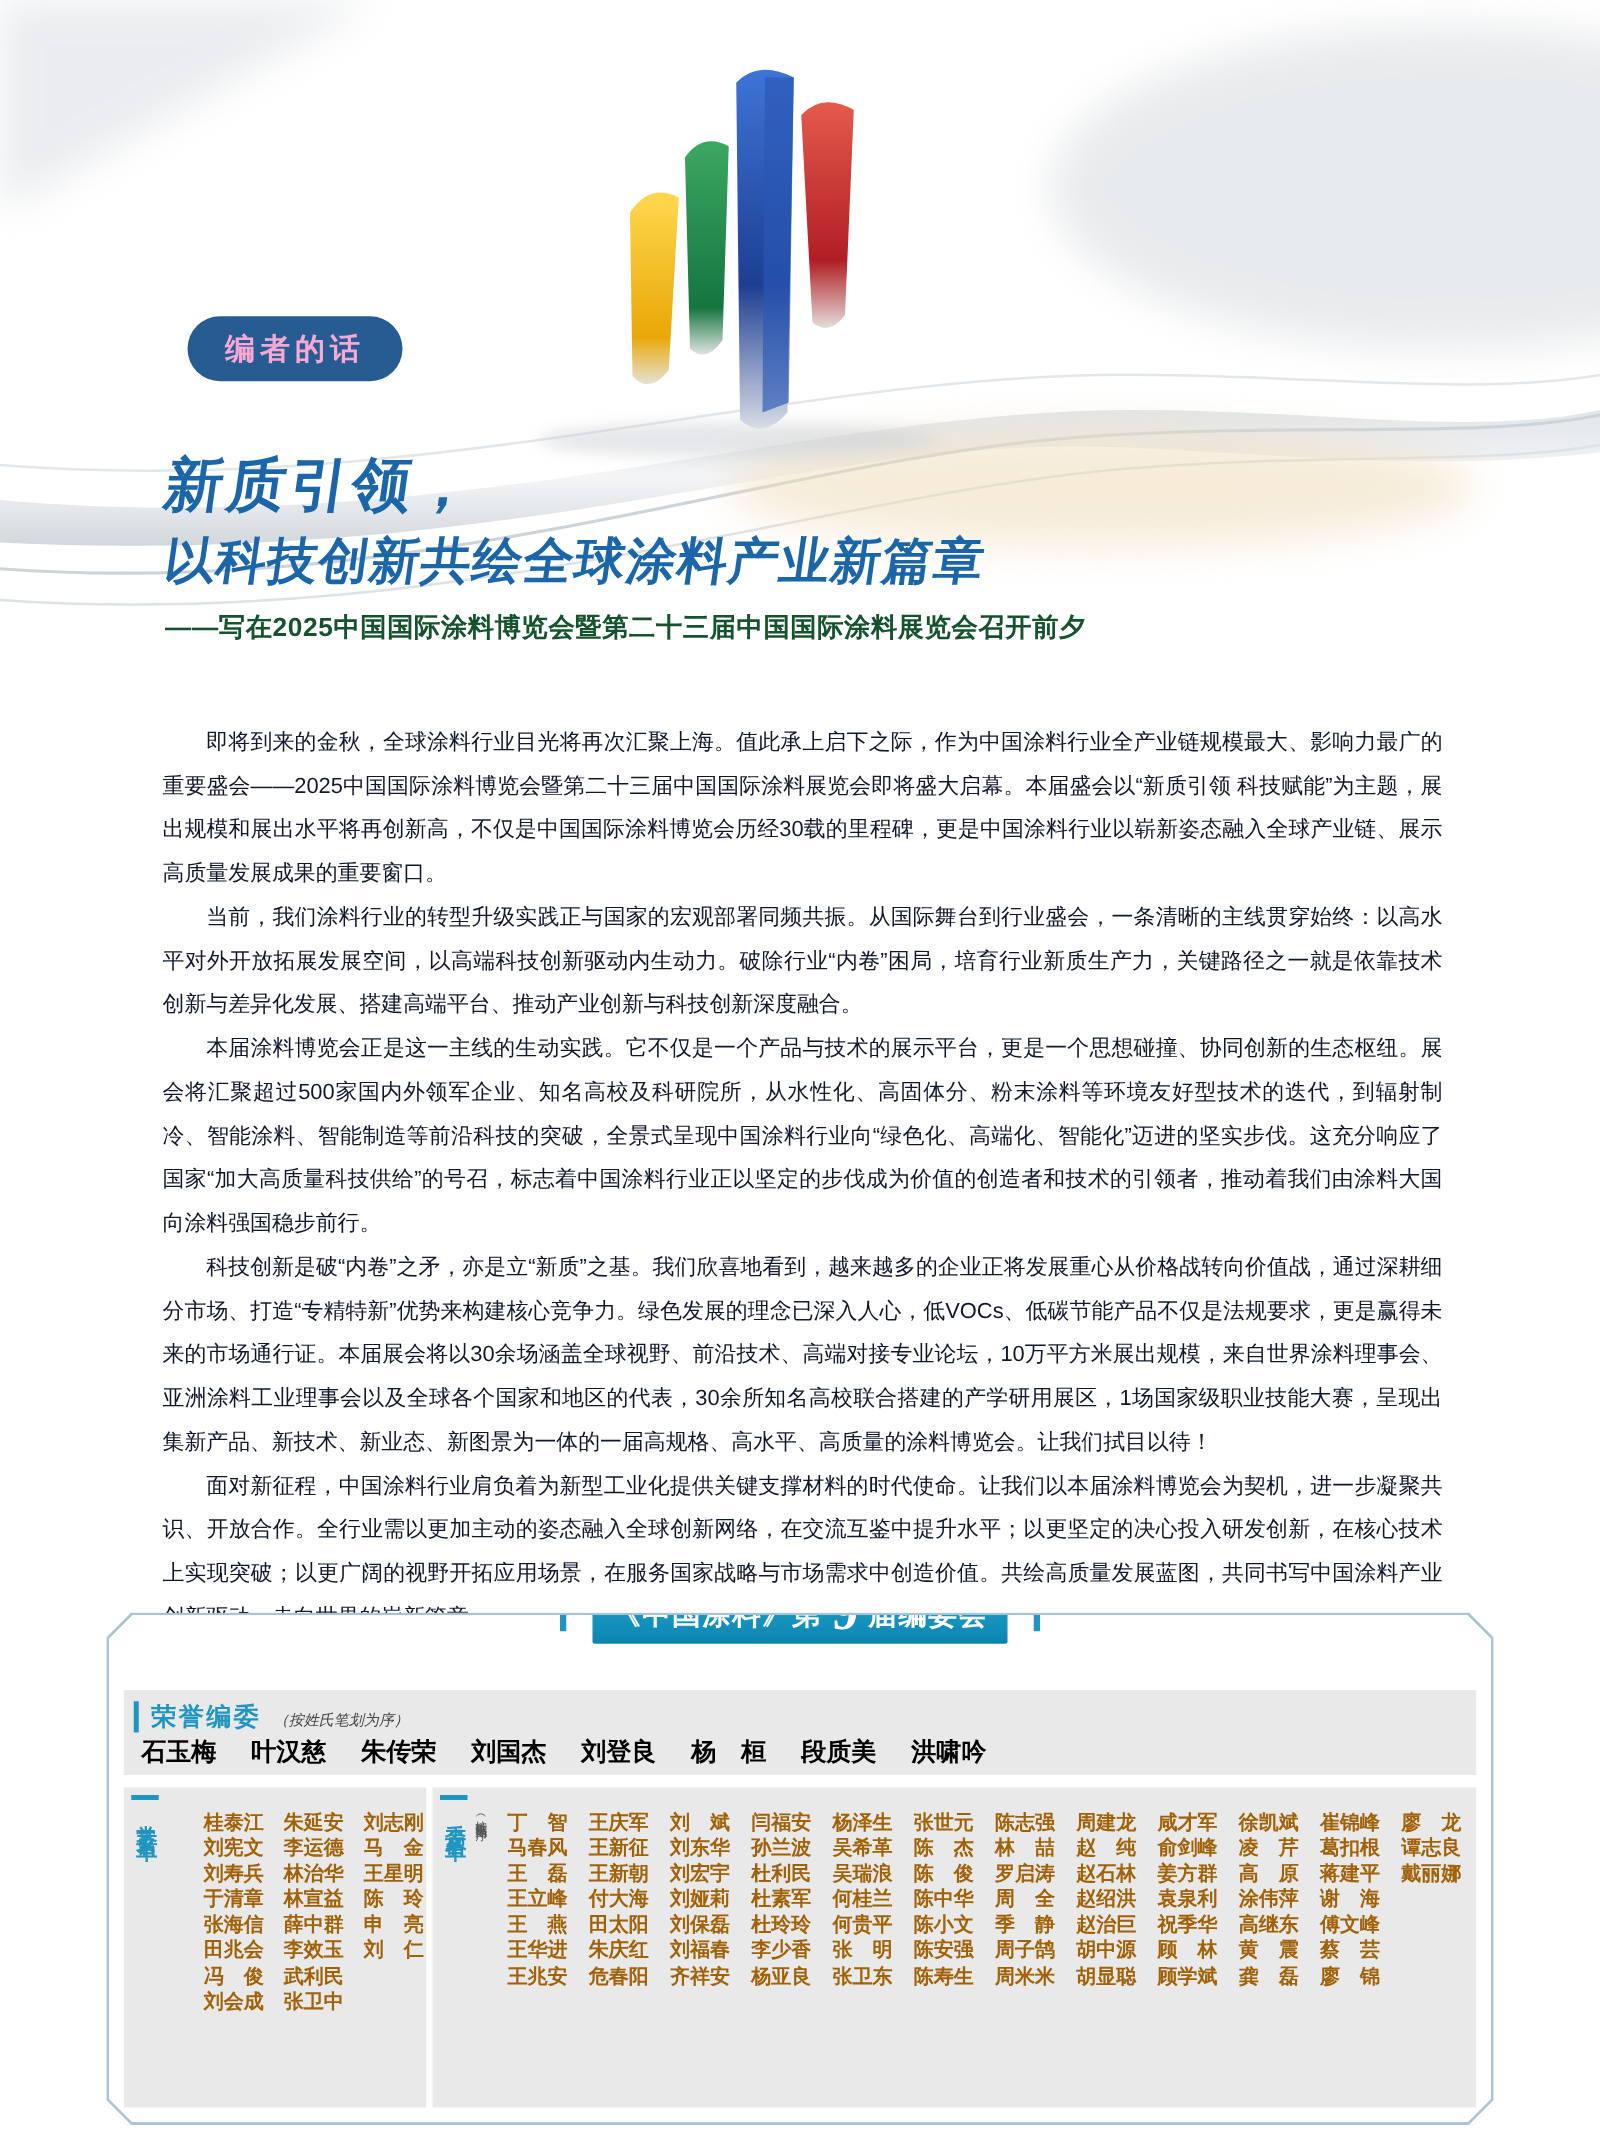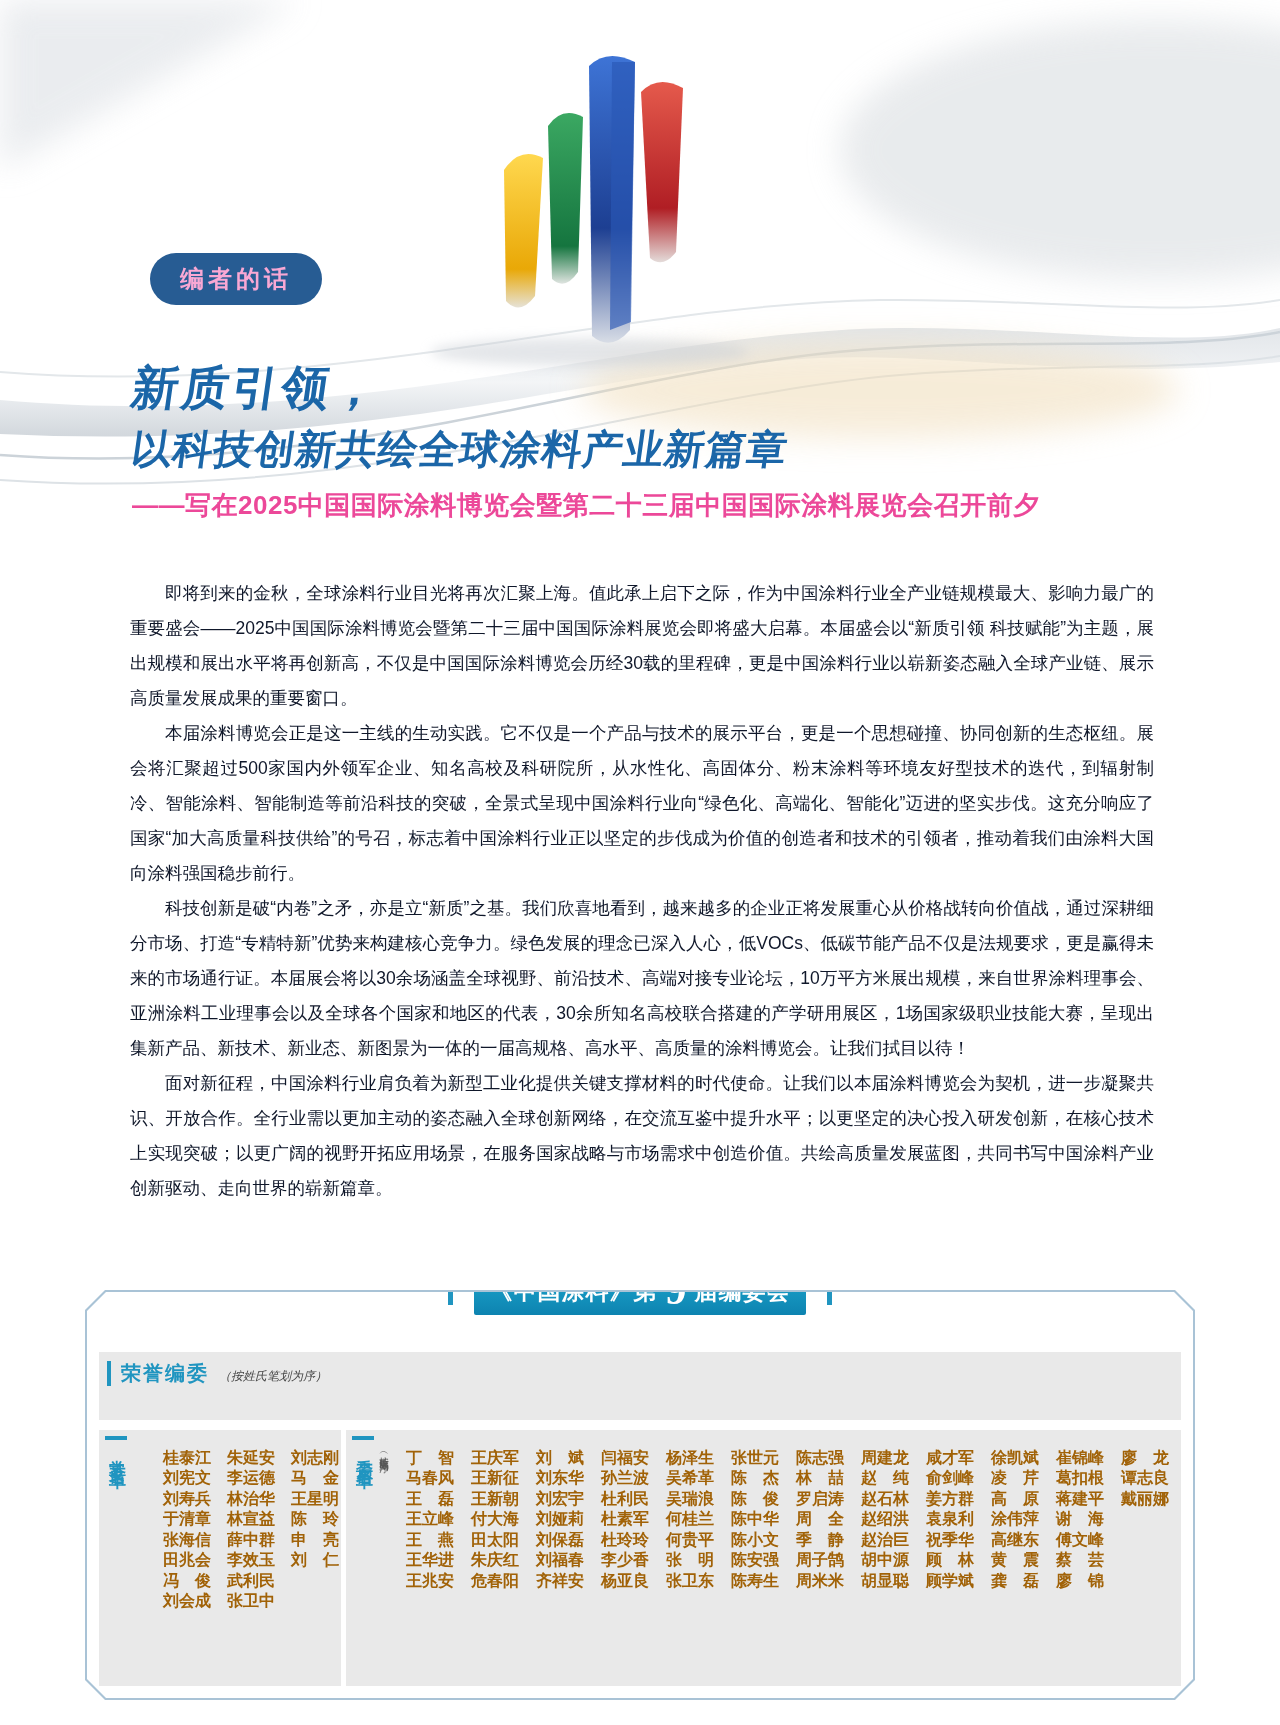--- a/index.html
+++ b/index.html
@@ -8,21 +8,21 @@
   .hero-svg{position:absolute;left:0;top:0;z-index:0;}
   
   .badge{position:absolute;left:150px;top:253px;z-index:3;background:#275c93;color:#f9a8d4;
          border-radius:30px;padding:10px 30px;font-size:24px;font-weight:700;letter-spacing:4px;}
   
   .title-block{position:absolute;left:132px;top:362px;z-index:3;}
   .title-l1{font-size:47px;font-weight:800;color:#1b66a8;transform:skewX(-8deg);transform-origin:left;
             letter-spacing:3px;line-height:1.1;}
   .title-l2{font-size:40px;font-weight:800;color:#1b66a8;transform:skewX(-8deg);transform-origin:left;
             letter-spacing:1px;line-height:1.15;margin-top:12px;}
-  .subtitle{font-size:26px;font-weight:700;color:#ec4899;margin-top:16px;letter-spacing:.5px;}
+  .subtitle{font-size:21px;font-weight:700;color:#14532d;margin-top:16px;letter-spacing:.5px;}
   
   .body-text{position:absolute;left:130px;top:576px;width:1024px;z-index:2;}
   .body-text p{margin:0;text-indent:2em;font-size:17.5px;line-height:35px;text-align:justify;color:#0f172a;}
   
   .committee-box{position:absolute;left:85px;top:1290px;width:1110px;height:410px;z-index:2;
                  background:#a9c3d6;clip-path:polygon(20px 0,calc(100% - 20px) 0,100% 20px,100% calc(100% - 20px),calc(100% - 20px) 100%,20px 100%,0 calc(100% - 20px),0 20px);}
   .committee-inner{position:absolute;left:2px;top:2px;right:2px;bottom:2px;background:#fff;
                  clip-path:polygon(19px 0,calc(100% - 19px) 0,100% 19px,100% calc(100% - 19px),calc(100% - 19px) 100%,19px 100%,0 calc(100% - 19px),0 19px);}
   .banner{position:absolute;left:50%;top:-24px;transform:translateX(-50%);z-index:4;width:332px;height:47px;
           background:linear-gradient(180deg,#1fa9d0,#0d83b0);color:#fff;display:flex;align-items:center;
@@ -116,20 +116,21 @@
   <div class="badge">编者的话</div>
 
   <div class="title-block">
     <div class="title-l1">新质引领，</div>
     <div class="title-l2">以科技创新共绘全球涂料产业新篇章</div>
     <div class="subtitle">——写在2025中国国际涂料博览会暨第二十三届中国国际涂料展览会召开前夕</div>
   </div>
 
   <div class="body-text">
       <p>即将到来的金秋，全球涂料行业目光将再次汇聚上海。值此承上启下之际，作为中国涂料行业全产业链规模最大、影响力最广的重要盛会——2025中国国际涂料博览会暨第二十三届中国国际涂料展览会即将盛大启幕。本届盛会以“新质引领 科技赋能”为主题，展出规模和展出水平将再创新高，不仅是中国国际涂料博览会历经30载的里程碑，更是中国涂料行业以崭新姿态融入全球产业链、展示高质量发展成果的重要窗口。</p>
+      <p>当前，我们涂料行业的转型升级实践正与国家的宏观部署同频共振。从国际舞台到行业盛会，一条清晰的主线贯穿始终：以高水平对外开放拓展发展空间，以高端科技创新驱动内生动力。破除行业“内卷”困局，培育行业新质生产力，关键路径之一就是依靠技术创新与差异化发展、搭建高端平台、推动产业创新与科技创新深度融合。</p>
       <p>本届涂料博览会正是这一主线的生动实践。它不仅是一个产品与技术的展示平台，更是一个思想碰撞、协同创新的生态枢纽。展会将汇聚超过500家国内外领军企业、知名高校及科研院所，从水性化、高固体分、粉末涂料等环境友好型技术的迭代，到辐射制冷、智能涂料、智能制造等前沿科技的突破，全景式呈现中国涂料行业向“绿色化、高端化、智能化”迈进的坚实步伐。这充分响应了国家“加大高质量科技供给”的号召，标志着中国涂料行业正以坚定的步伐成为价值的创造者和技术的引领者，推动着我们由涂料大国向涂料强国稳步前行。</p>
       <p>科技创新是破“内卷”之矛，亦是立“新质”之基。我们欣喜地看到，越来越多的企业正将发展重心从价格战转向价值战，通过深耕细分市场、打造“专精特新”优势来构建核心竞争力。绿色发展的理念已深入人心，低VOCs、低碳节能产品不仅是法规要求，更是赢得未来的市场通行证。本届展会将以30余场涵盖全球视野、前沿技术、高端对接专业论坛，10万平方米展出规模，来自世界涂料理事会、亚洲涂料工业理事会以及全球各个国家和地区的代表，30余所知名高校联合搭建的产学研用展区，1场国家级职业技能大赛，呈现出集新产品、新技术、新业态、新图景为一体的一届高规格、高水平、高质量的涂料博览会。让我们拭目以待！</p>
       <p>面对新征程，中国涂料行业肩负着为新型工业化提供关键支撑材料的时代使命。让我们以本届涂料博览会为契机，进一步凝聚共识、开放合作。全行业需以更加主动的姿态融入全球创新网络，在交流互鉴中提升水平；以更坚定的决心投入研发创新，在核心技术上实现突破；以更广阔的视野开拓应用场景，在服务国家战略与市场需求中创造价值。共绘高质量发展蓝图，共同书写中国涂料产业创新驱动、走向世界的崭新篇章。</p>
     </div>
 
   <div class="committee-box">
     <div class="committee-inner">
 
       <div class="side-bar l"></div>
       <div class="side-bar r"></div>
@@ -138,20 +139,30 @@
         <span class="b-num">9</span>
         <span class="b-txt">届编委会</span>
       </div>
 
       <div class="panel panel-honorary">
         <div class="accent"></div>
         <div class="hon-head">
           <span class="hon-label">荣誉编委</span>
           <span class="hon-note">（按姓氏笔划为序）</span>
         </div>
+        <div class="hon-names">
+            <span>石玉梅</span>
+            <span>叶汉慈</span>
+            <span>朱传荣</span>
+            <span>刘国杰</span>
+            <span>刘登良</span>
+            <span>杨　桓</span>
+            <span>段质美</span>
+            <span>洪啸吟</span>
+          </div>
       </div>
 
       <div class="panel panel-standing">
         <div class="vdash"></div>
         <div class="vlabel-wrap">
           <span class="vlabel">常委名单</span>
         </div>
         <div class="grid grid-standing">
             <div class="grid-row">
               <span class="cell">桂泰江</span>

